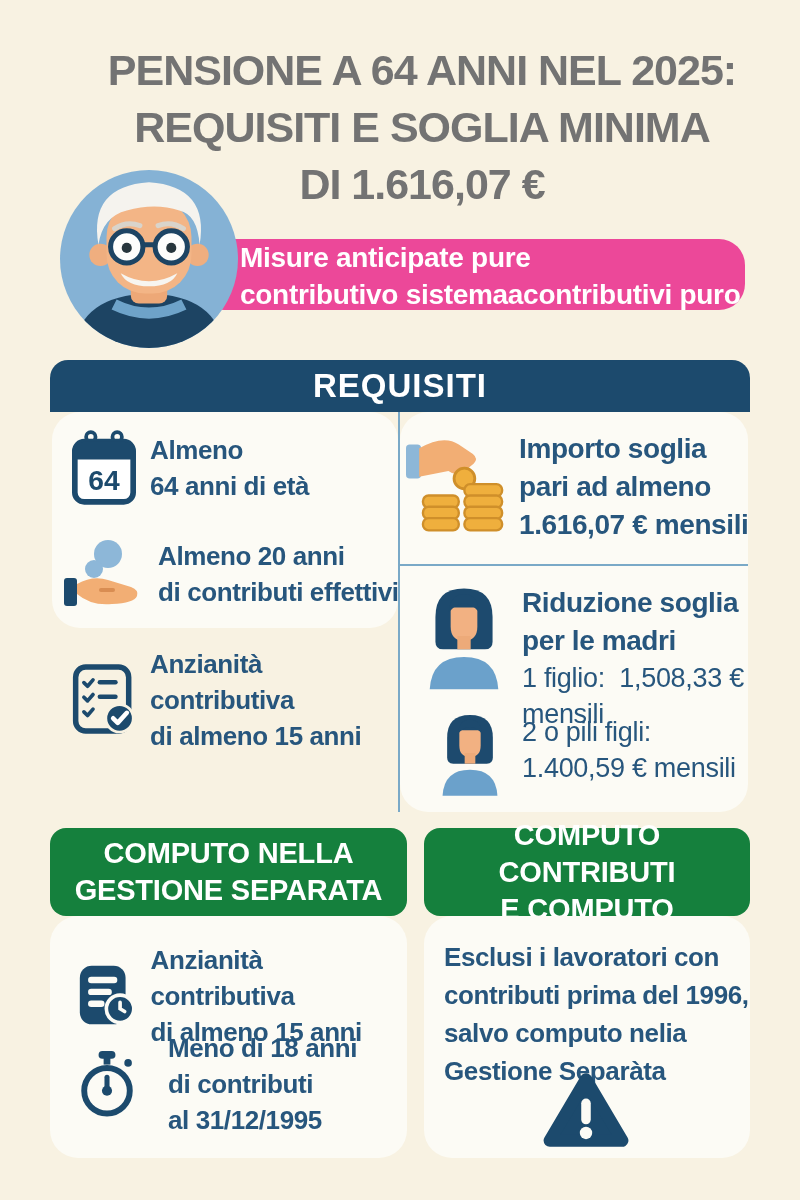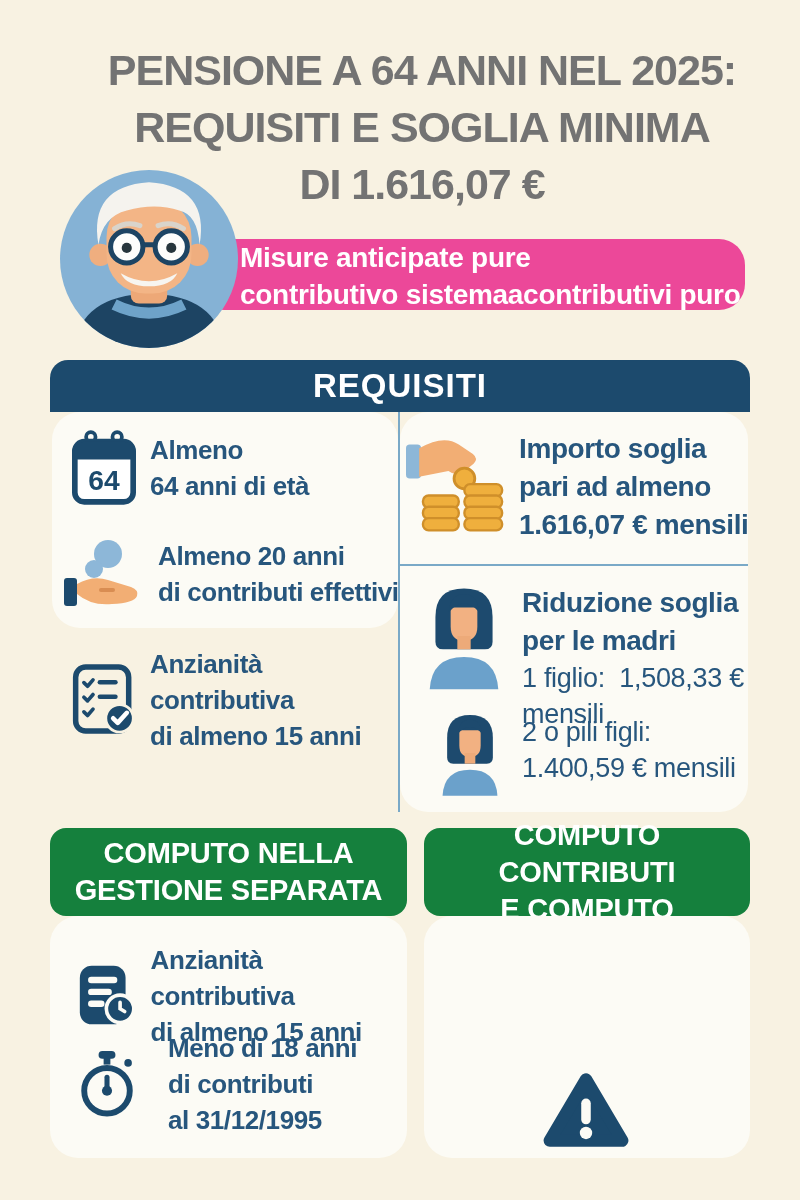--- a/index.html
+++ b/index.html
@@ -224,20 +224,24 @@
 di contributi
 al 31/12/1995</div>
       </div>
     </div>
   </div>
 
   <div class="abs section-vecchi">
     <div class="bh vecchi-header pre">COMPUTO CONTRIBUTI
 E COMPUTO</div>
     <div class="panel vecchi-body">
+      <div class="abs txt pre" style="left:20px; top:22px; line-height:38px;">Esclusi i lavoratori con
+contributi prima del 1996,
+salvo computo nelia
+Gestione Separàta</div>
       <svg class="abs" style="left:118px; top:154px;" width="88" height="82" viewBox="0 0 92 86">
         <path d="M46 10 L84 74 H8 Z" fill="#1c4a6d" stroke="#1c4a6d" stroke-width="13" stroke-linejoin="round"></path>
         <rect x="41" y="30" width="10" height="27" rx="5" fill="#fcfbf5"></rect>
         <circle cx="46" cy="66" r="6.5" fill="#fcfbf5"></circle>
       </svg>
     </div>
   </div>
 
 </div>
 

